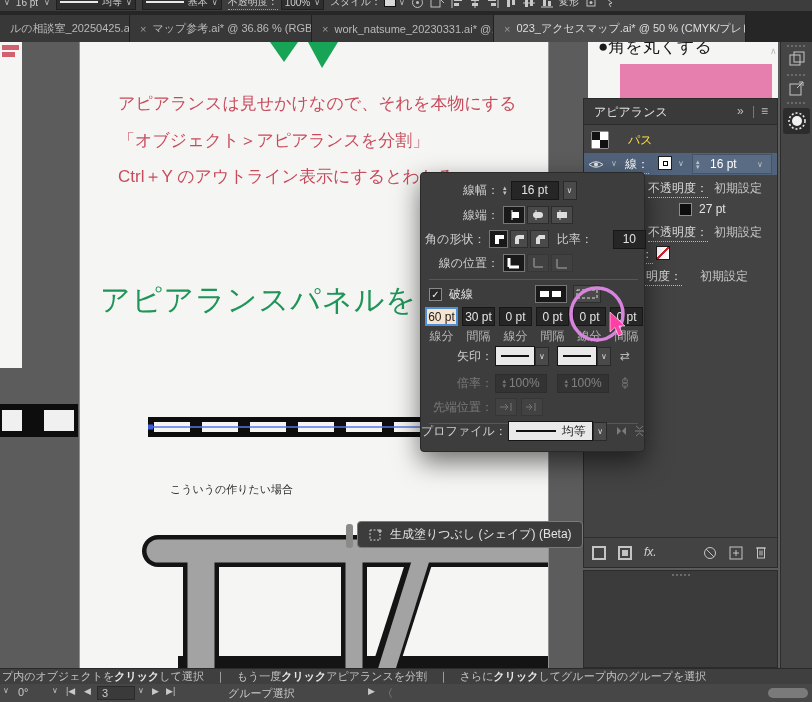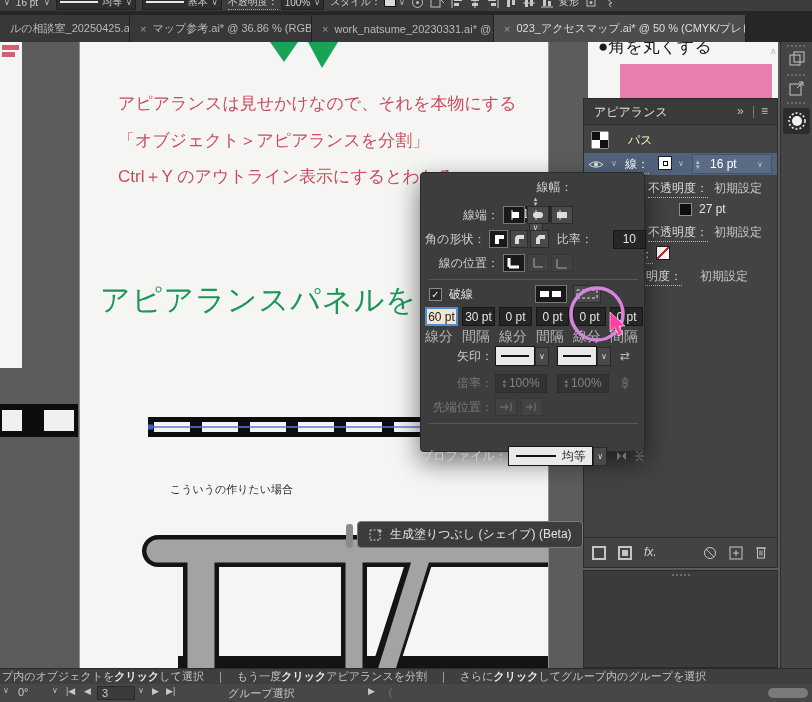--- a/index.html
+++ b/index.html
@@ -44,21 +44,21 @@
   .pfield.sel { background:#f6e3d0; border:2px solid #4b90d9; color:#222; }
   .stepper { display:inline-flex; flex-direction:column; line-height:5px; font-size:7px; color:#c2c2c2; }
   .chevbox { background:#4a4a4a; border:1px solid #2a2a2a; height:19px; width:14px; display:flex; align-items:center; justify-content:center; font-size:8px; color:#d5d5d5; }
   .ibtn { width:22px; height:18px; background:#4a4a4a; border:1px solid #2c2c2c; display:flex; align-items:center; justify-content:center; }
   .ibtn.on { background:#191919; border-color:#777; }
   .ibtn.dis { opacity:.35; }
   .lightcombo { background:#e9e9e9; border:1px solid #141414; height:20px; display:flex; align-items:center; justify-content:center; gap:5px; color:#1c1c1c; }
   .lc-line { height:0; border-top:2px solid #111; }
   .pdiv { position:absolute; left:8px; width:209px; border-top:1px solid #575757; }
   .grayed { opacity:.4; }
-  .dash-label { position:absolute; top:155px; width:33px; font-size:14px; color:#b5b5b5; }
+  .dash-label { position:absolute; top:155px; width:33px; text-align:center; font-size:12px; color:#b5b5b5; }
   .cbx { width:13px; height:13px; background:#2a2a2a; border:1px solid #8a8a8a; color:#efefef; font-size:10px; line-height:11px; text-align:center; }
 
   
   .apanel { left:583px; top:98px; width:195px; height:470px; background:#434343; border:1px solid #2b2b2b; z-index:10; font-size:12px; color:#dcdcdc; }
   .ap-head { position:absolute; left:0; top:0; width:100%; height:26px; background:#3a3a3a; border-bottom:1px solid #2b2b2b; }
   .ap-row { position:absolute; left:0; width:100%; height:22px; }
   .ap-row.sel { background:#51637b; }
   .swatch-stroke { width:14px; height:14px; background:#fff; border:1px solid #1c1c1c; display:flex; align-items:center; justify-content:center; }
   .swatch-stroke i { display:block; width:5px; height:5px; border:1px solid #000; }
   .swatch-black { width:13px; height:13px; background:#0d0d0d; border:1px solid #8d8d8d; }
@@ -254,21 +254,21 @@
       <span class="abs" style="left:168px;top:5px;color:#7c7c7c;">|</span>
       <span class="abs" style="left:177px;top:5px;color:#bdbdbd;">≡</span>
     </div>
 
     <div class="ap-row" style="top:30px;">
       <svg class="abs" style="left:7px;top:2px;" width="18" height="18">
         <rect x="0" y="0" width="18" height="18" fill="#fff" stroke="#1c1c1c"></rect>
         <rect x="1" y="1" width="8" height="8" fill="#111"></rect>
         <rect x="9" y="9" width="8" height="8" fill="#111"></rect>
       </svg>
-      <span class="abs" style="left:44px;top:3px;color:#fef9c3;">パス</span>
+      <span class="abs" style="left:44px;top:3px;color:#fde047;">パス</span>
     </div>
 
     <div class="ap-row sel" style="top:54px;">
       <svg class="abs" style="left:4px;top:6px;" width="16" height="11">
         <path d="M1,5.5 Q8,0 15,5.5 Q8,11 1,5.5 Z" fill="none" stroke="#e6e6e6"></path>
         <circle cx="8" cy="5.5" r="2" fill="#e6e6e6"></circle>
       </svg>
       <span class="abs chev" style="left:27px;top:6px;">∨</span>
       <span class="abs ap-link" style="left:41px;top:3px;color:#fff;">線：</span>
       <span class="abs swatch-stroke" style="left:74px;top:3px;">
@@ -366,21 +366,21 @@
     <svg width="15" height="15">
       <rect x="2" y="3" width="10" height="10" fill="none" stroke="#cdcdcd" stroke-dasharray="2 1.5"></rect>
       <line x1="12" y1="2" x2="12" y2="6" stroke="#cdcdcd"></line>
         <line x1="10" y1="4" x2="14" y2="4" stroke="#cdcdcd"></line>
     </svg>
     <span>生成塗りつぶし (シェイプ) (Beta)</span>
   </div>
 
   <div class="abs popup">
 
-    <div class="prow" style="top:6px;height:22px;flex-direction:column;">
+    <div class="prow" style="top:6px;height:22px;">
       <span class="plabel" style="width:78px;">線幅：</span>
       <span class="stepper" style="margin-left:4px;">
         <span>▴</span>
           <span>▾</span>
       </span>
       <span class="pfield" style="width:48px;margin-left:4px;">16 pt</span>
       <span class="chevbox" style="margin-left:4px;">∨</span>
     </div>
 
     <div class="prow" style="top:32px;height:20px;">
@@ -521,21 +521,21 @@
           </svg>
         </span>
       <span class="ibtn" style="margin-left:4px;">
           <svg width="14" height="10">
             <path d="M1,5 H7 M4,2 L7,5 L4,8 M10,1 V9" stroke="#ccc" fill="none"></path>
           </svg>
         </span>
     </div>
     <div class="pdiv" style="top:250px;"></div>
 
-    <div class="prow" style="top:272px;height:22px;">
+    <div class="prow" style="top:247px;height:22px;">
       <span class="plabel" style="width:84px;">プロファイル：</span>
       <span class="lightcombo" style="width:86px;margin-left:3px;gap:6px;">
         <span class="lc-line" style="width:40px;"></span>
         <span>均等</span>
       </span>
       <span class="chevbox">∨</span>
       <svg style="margin-left:8px;opacity:.5;" width="13" height="12">
           <path d="M2,2 L6,6 L2,10 Z M11,2 L7,6 L11,10 Z" fill="#bbb"></path>
         </svg>
       <svg style="margin-left:5px;opacity:.5;" width="13" height="12">

